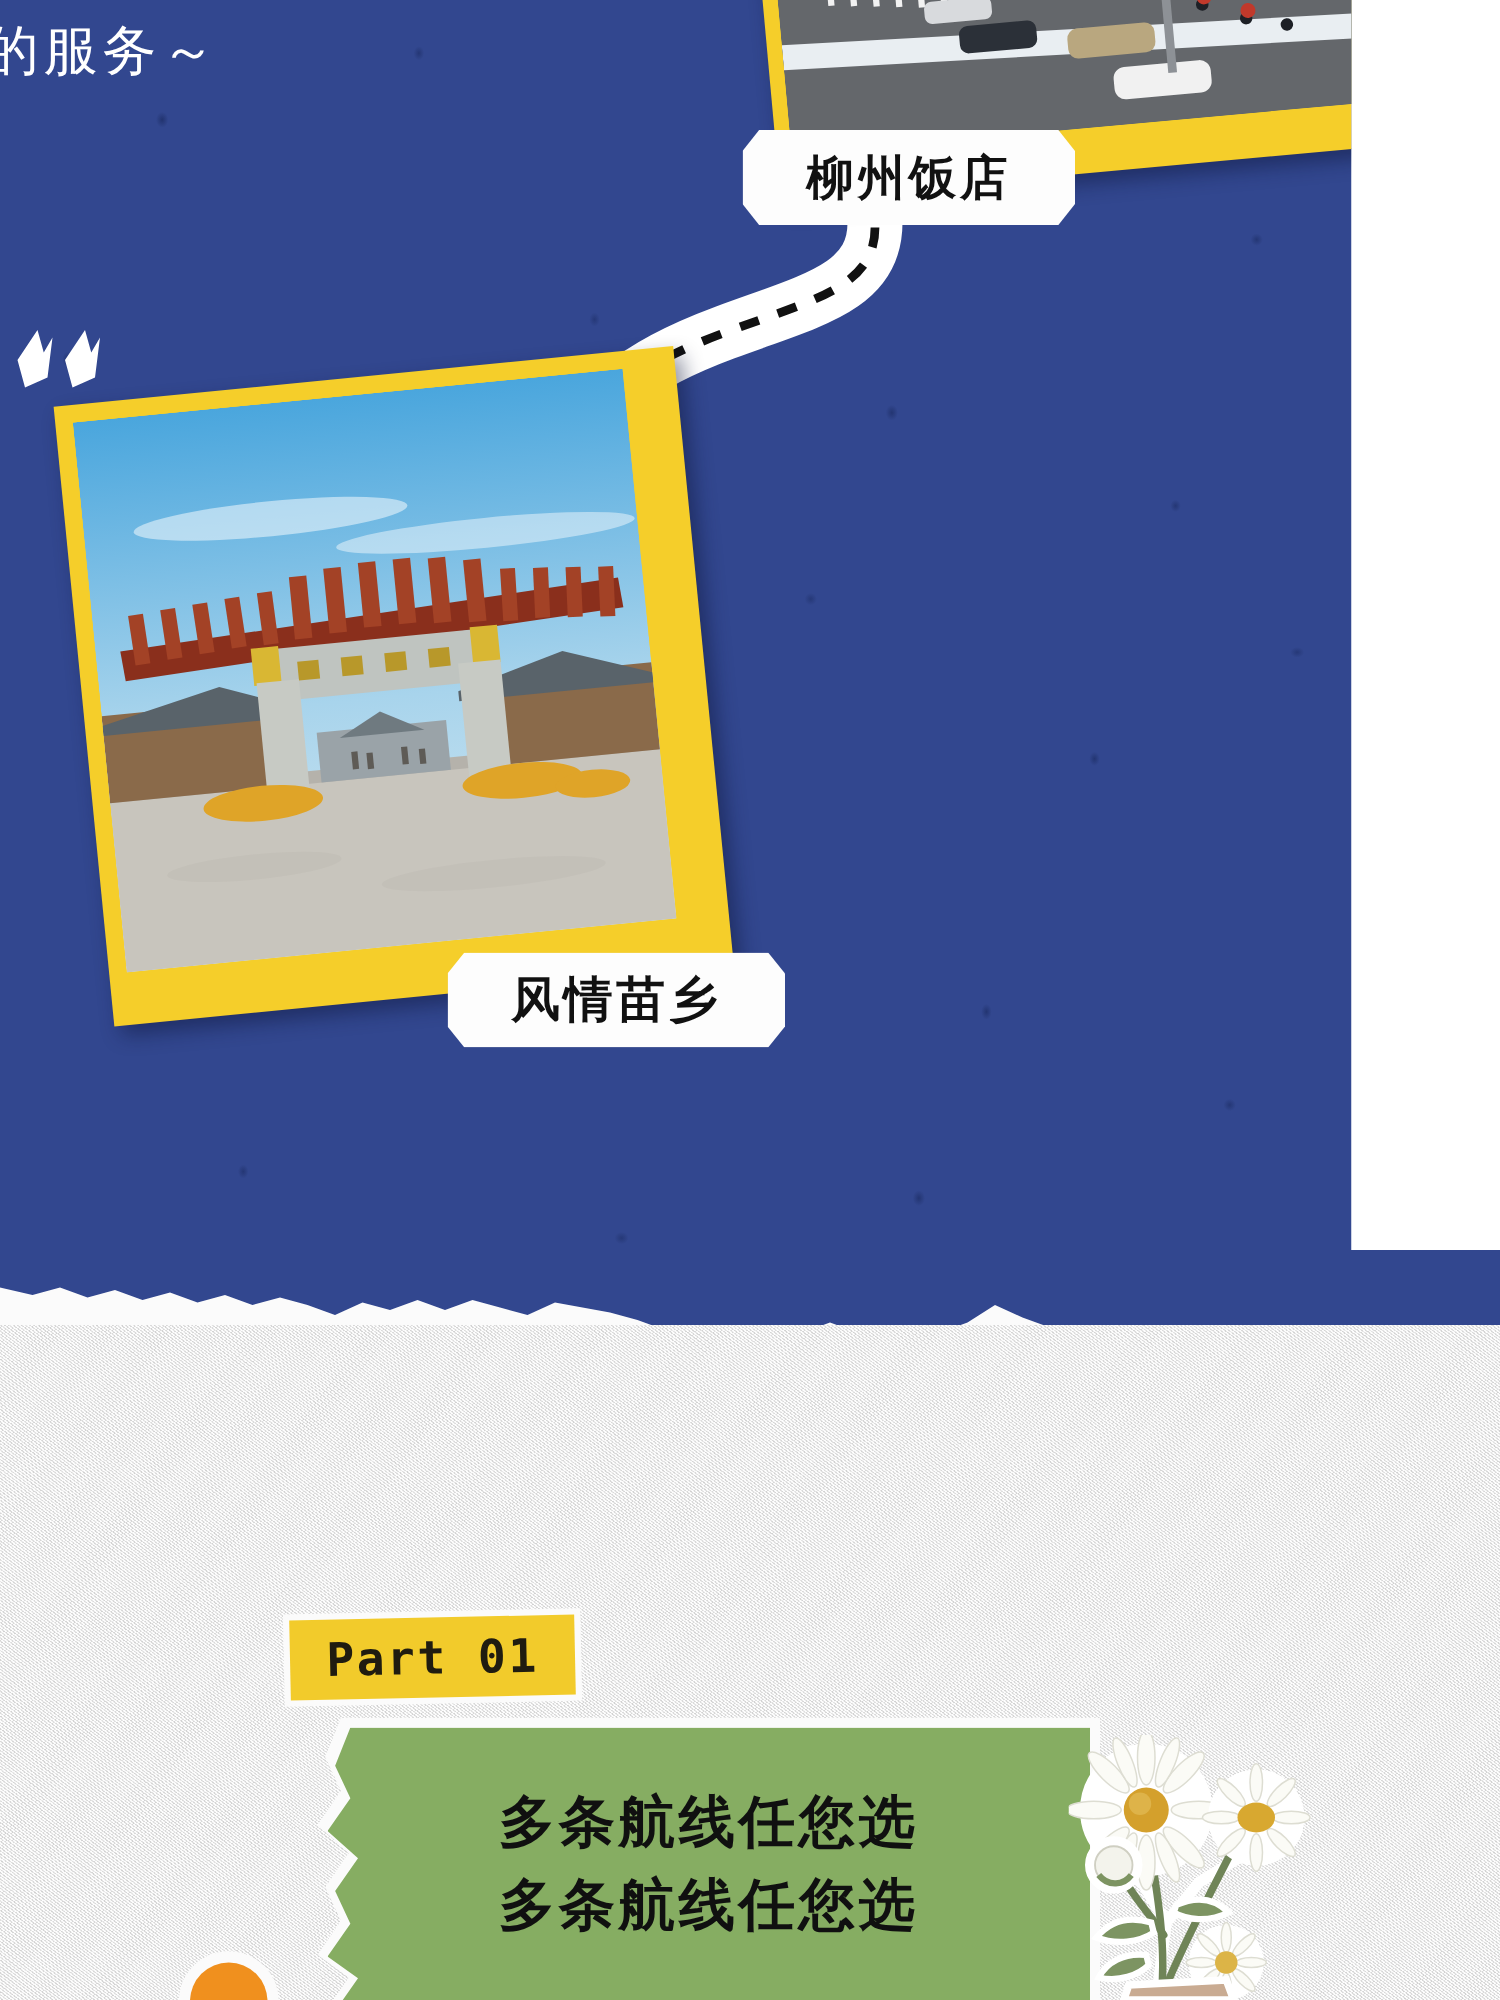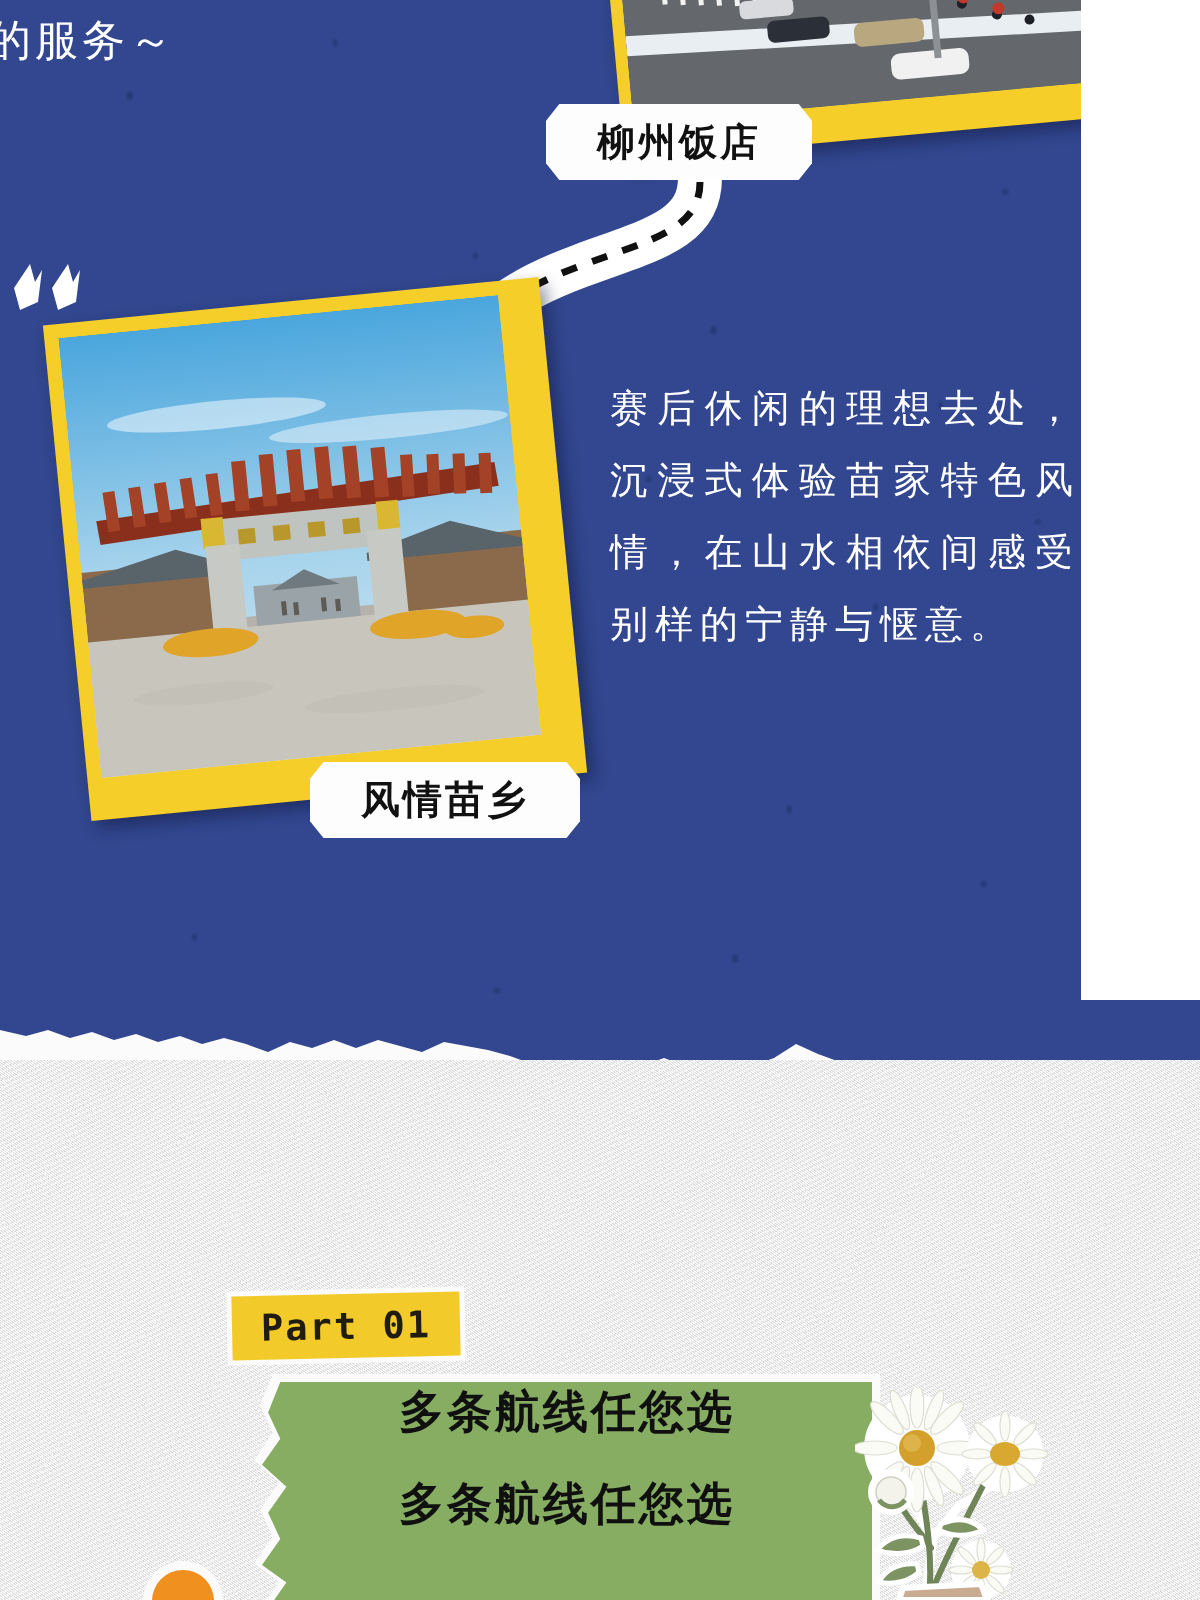--- a/index.html
+++ b/index.html
@@ -71,20 +71,21 @@
   }
 
   
   .tag{
     position:absolute;background:#fdfdfd;
     display:flex;align-items:center;justify-content:center;
     color:#111111;font-weight:bold;letter-spacing:3px;
     font-family:"DejaVu Sans","Liberation Sans",sans-serif;
     clip-path:polygon(5% 0%, 95% 0%, 100% 22%, 100% 78%, 95% 100%, 5% 100%, 0% 78%, 0% 22%);
     filter:drop-shadow(5px 7px 7px rgba(8,16,48,.5));
+    margin-left:48px;
   }
   #tag-liuzhou{left:546px;top:104px;width:266px;height:76px;font-size:38px;}
   #tag-miaoxiang{left:310px;top:762px;width:270px;height:76px;font-size:39px;}
 
   
   .para{
     position:absolute;left:610px;top:372px;width:470px;
     color:#ffffff;font-size:38px;line-height:72px;letter-spacing:7px;
     font-family:"DejaVu Sans","Liberation Sans",sans-serif;
     text-align:justify;
@@ -126,22 +127,22 @@
     clip-path:polygon(3% 0%, 100% 0%, 100% 100%, 2% 100%, 4% 92%, 0% 84%, 3% 72%, 1% 60%, 4% 48%, 0% 38%, 3% 26%, 1% 14%);
     box-shadow:-6px 0 0 0 rgba(255,255,255,.0);
   }
   .green-banner-outline{
     position:absolute;left:254px;top:1374px;width:626px;height:226px;
     background:#fbfbfb;
     clip-path:polygon(3% 0%, 100% 0%, 100% 100%, 2% 100%, 4% 92%, 0% 84%, 3% 72%, 1% 60%, 4% 48%, 0% 38%, 3% 26%, 1% 14%);
   }
   .green-text{
     position:absolute;left:262px;top:1382px;width:610px;height:218px;
-    display:flex;flex-direction:column;align-items:center;
-    gap:32px;
+    display:flex;flex-direction:column;align-items:center;justify-content:center;
+    gap:6px;
     color:#101010;font-weight:bold;font-size:45px;letter-spacing:3px;
     font-family:"DejaVu Sans","Liberation Sans",sans-serif;
   }
 
   
   .flowers{position:absolute;left:855px;top:1388px;width:195px;height:212px;}
 
   
   .orange-dot{
     position:absolute;left:152px;top:1570px;width:62px;height:62px;
@@ -309,21 +310,20 @@
           </g>
 
           <ellipse cx="110" cy="368" rx="70" ry="10" fill="#bfbcb4" opacity=".6"></ellipse>
           <ellipse cx="300" cy="392" rx="90" ry="11" fill="#bfbcb4" opacity=".55"></ellipse>
         </svg>
       </div>
     </div>
 
     <div class="tag" id="tag-miaoxiang">风情苗乡</div>
 
-    <div class="para">赛后休闲的理想去处，沉浸式体验苗家特色风情，在山水相依间感受别样的宁静与惬意。</div>
   </div>
 
   <div class="torn">
     <svg width="1200" height="180" viewBox="0 0 1200 180" preserveAspectRatio="none">
 
       <path fill="#32478F" d="M0,0 H1200 V108 L1170,118 L1150,132 L1128,126 L1106,140 L1082,134
         L1060,128 L1038,136 L1016,128 L994,118 L972,108 L950,116 L928,104 L906,96
         L884,84 L862,74 L840,62 L818,54 L796,44 L774,58 L752,66 L730,78 L708,72
         L686,66 L664,58 L642,66 L620,76 L598,88 L576,80 L554,72 L532,64 L510,56
         L488,50 L466,46 L444,42 L422,52 L400,46 L378,40 L356,48 L334,40 L312,48

